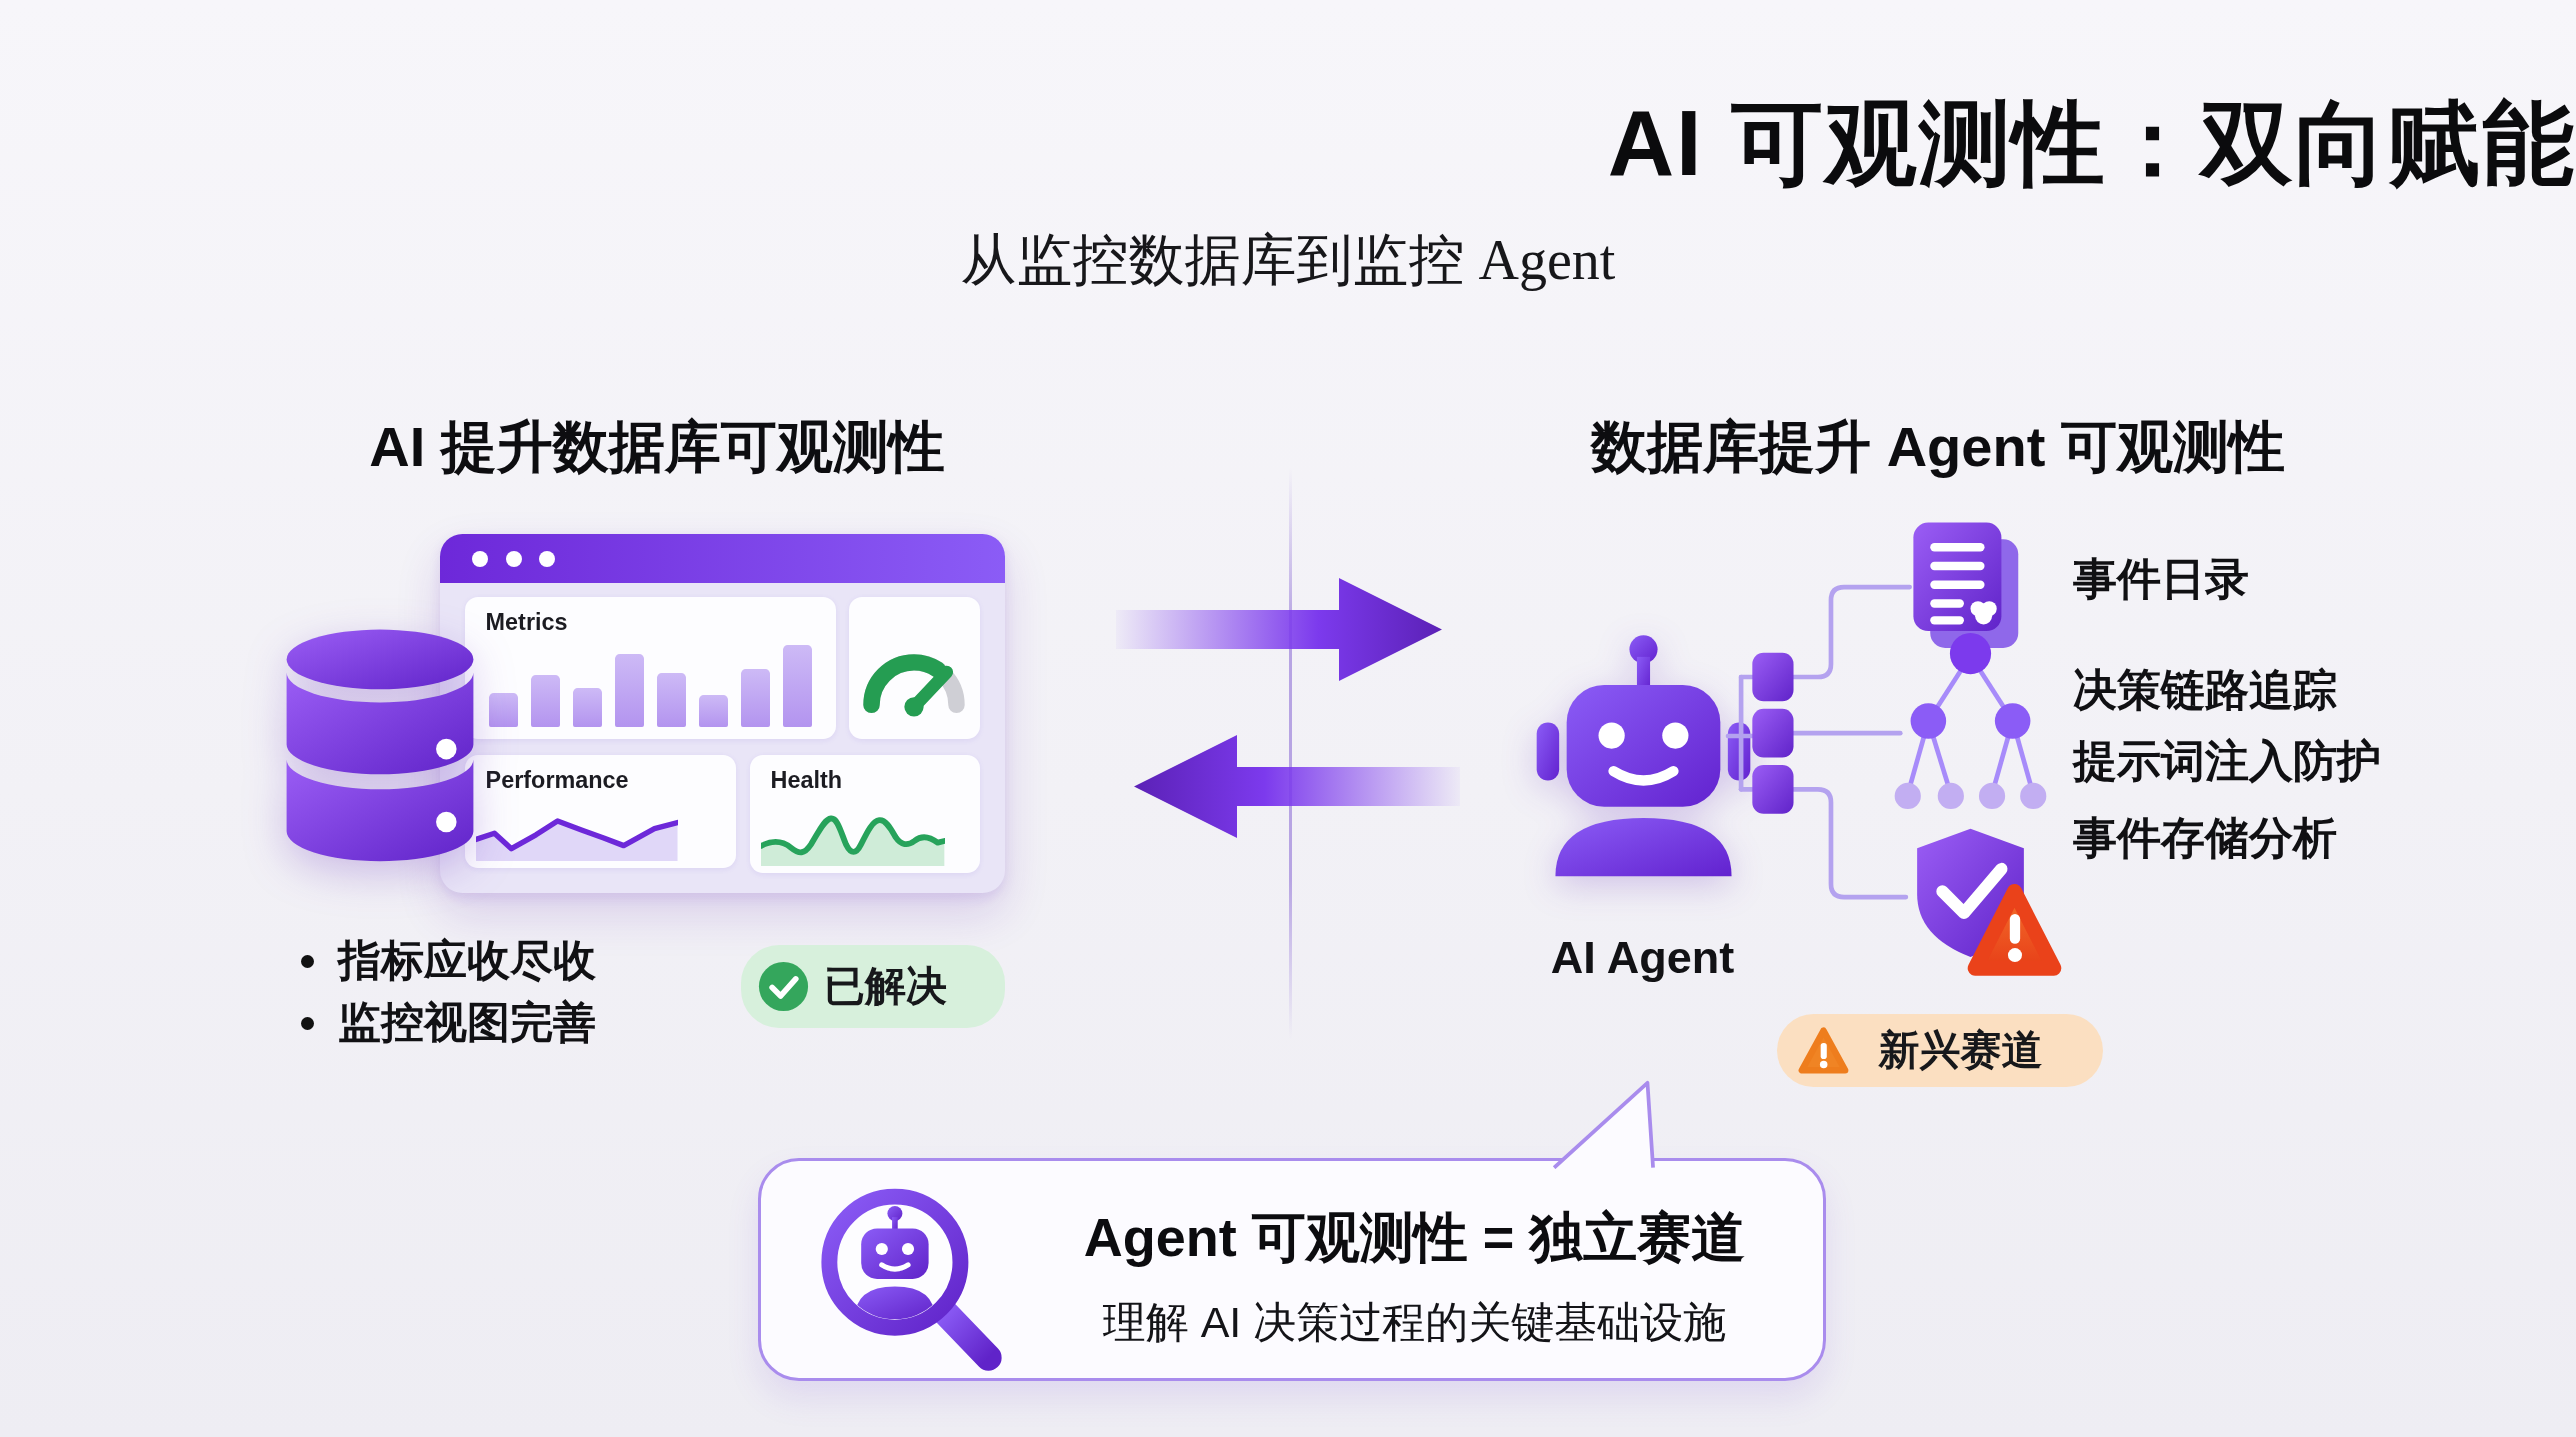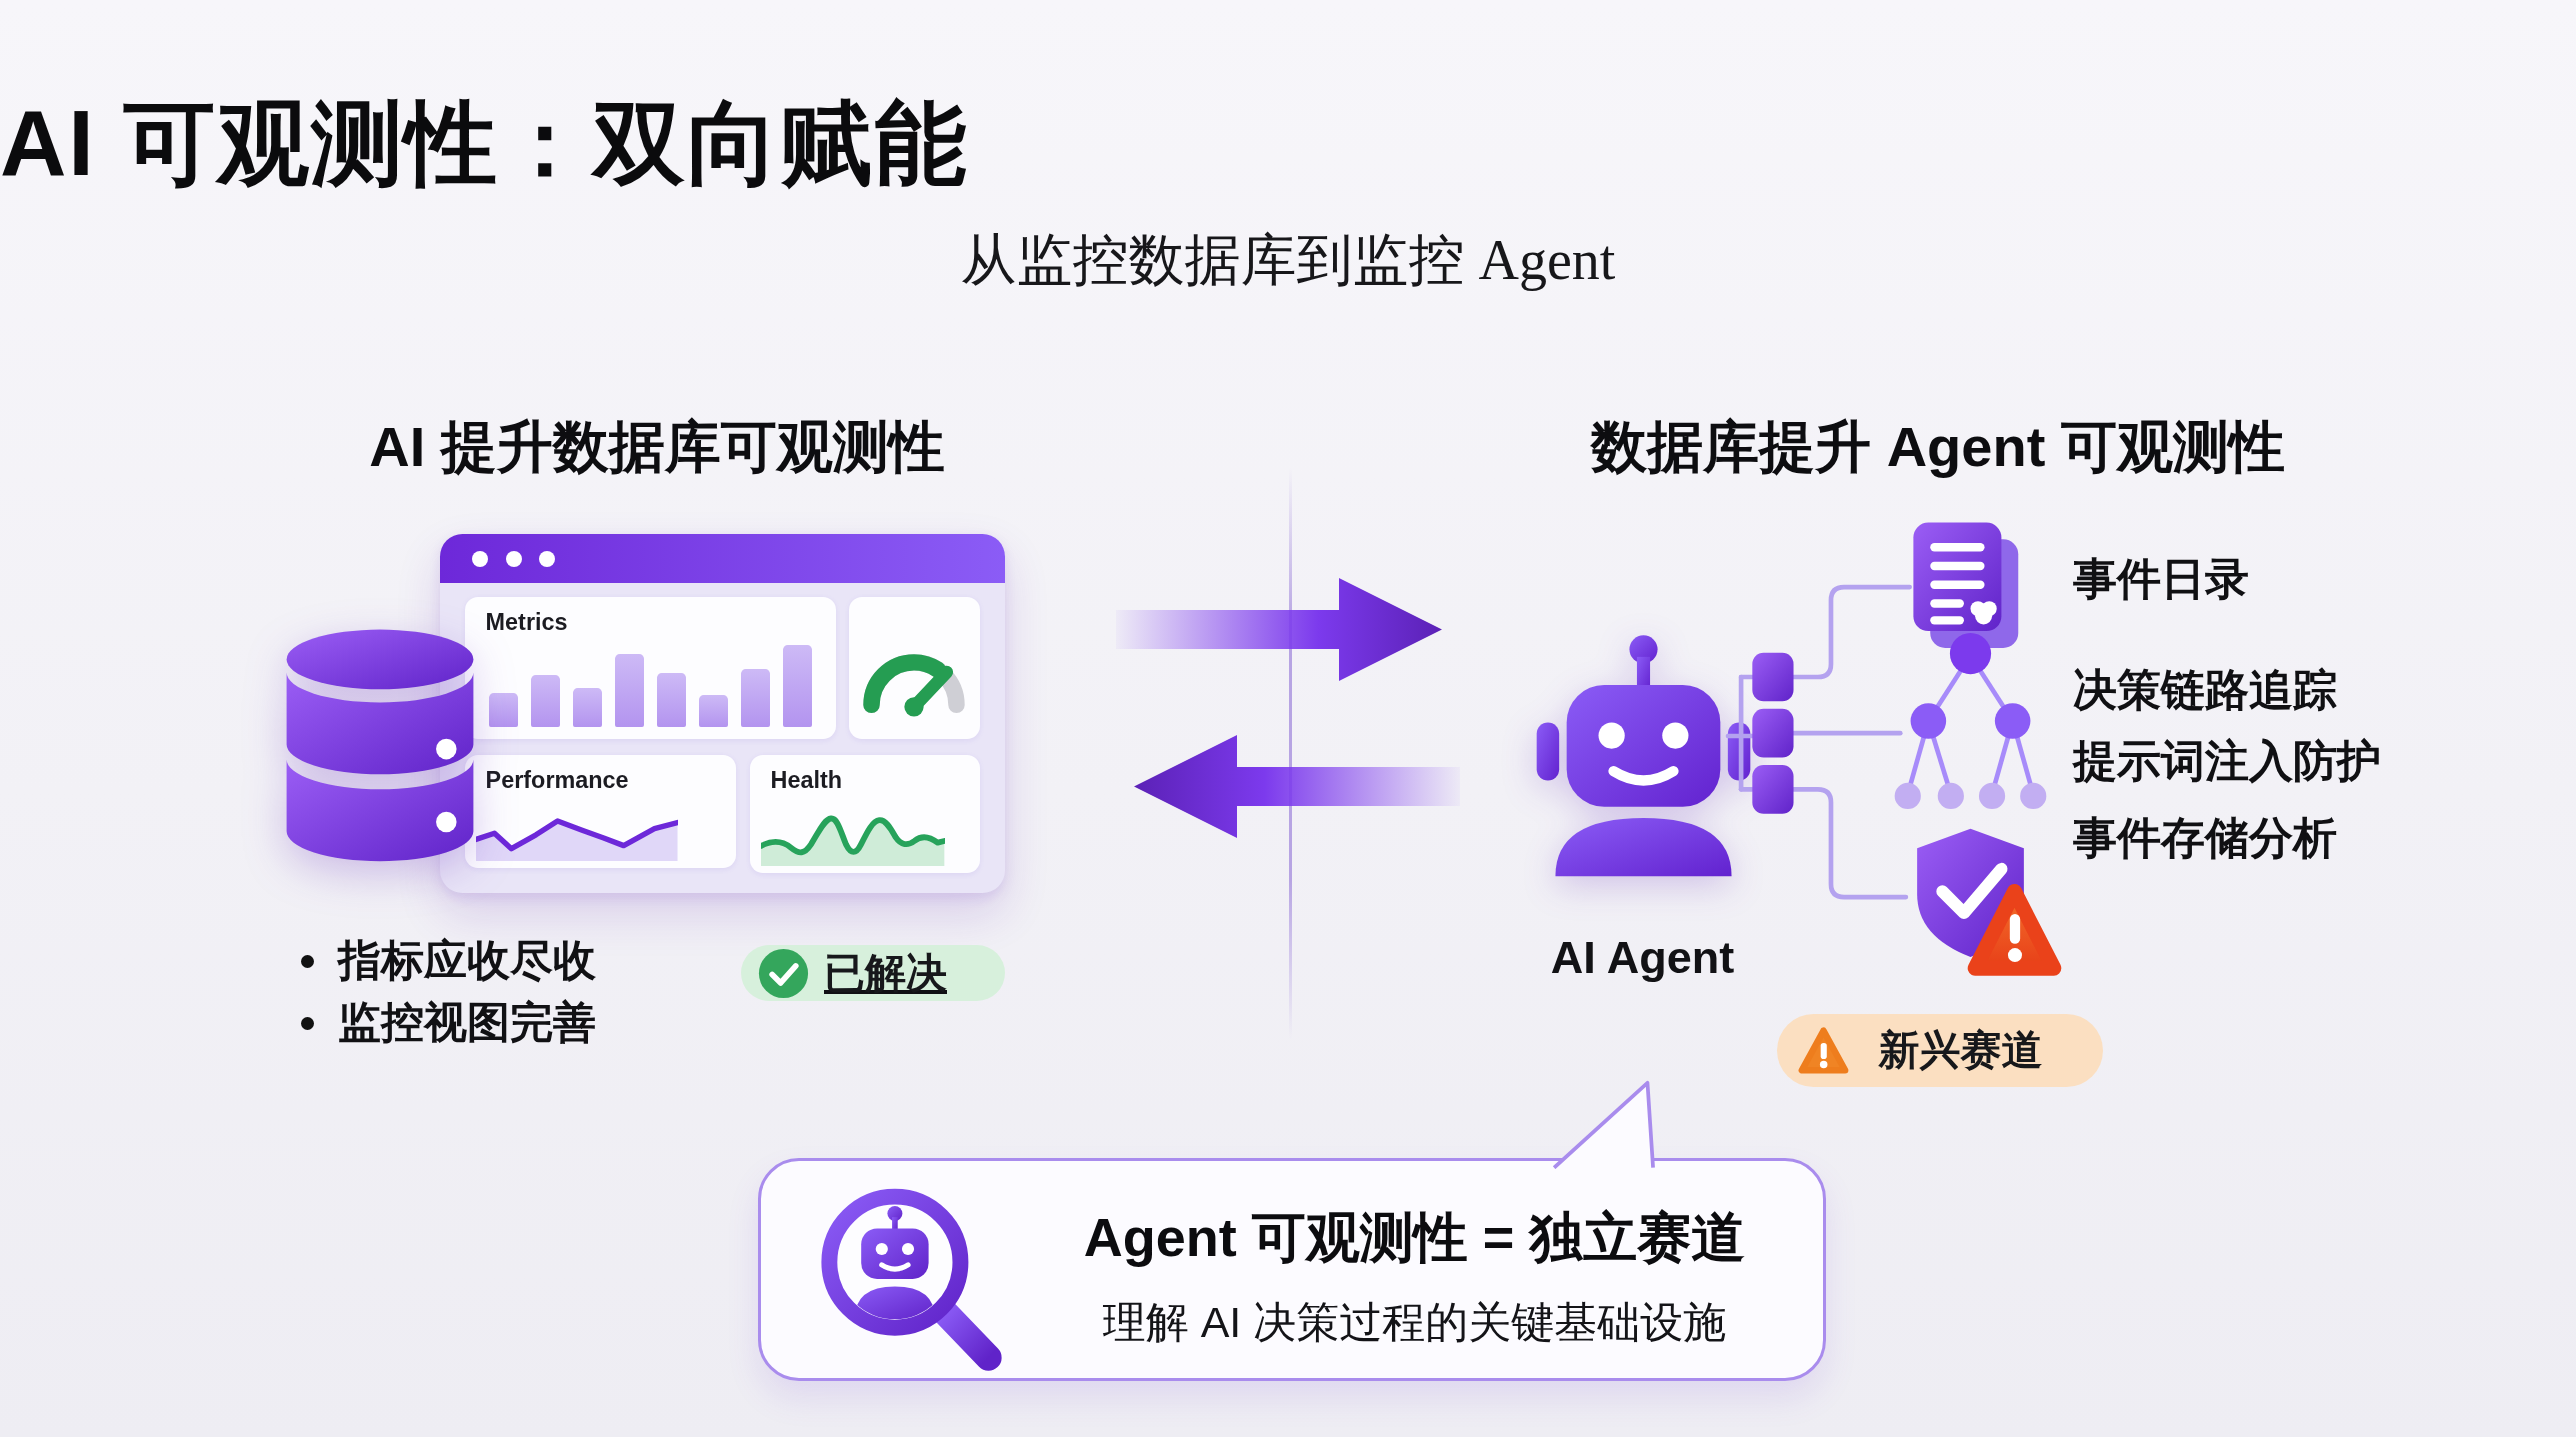--- a/index.html
+++ b/index.html
@@ -1,21 +1,21 @@
 <!DOCTYPE html>
 <html style="font-size:15px"><head>
 <meta charset="utf-8">
 <style>
   html,body{margin:0;padding:0;}
   .canvas{position:relative;width:2576px;height:1438px;overflow:hidden;
     background:linear-gradient(180deg,#f7f6fa 0%,#f2f1f6 55%,#eeedf3 100%);
     font-family:"Liberation Sans","DejaVu Sans",sans-serif;color:#101014;}
 
   
-  .title{position:absolute;top:82px;left:0;width:100%;text-align:left;
+  .title{position:absolute;top:82px;left:0;width:100%;text-align:right;
     font-size:92px;font-weight:800;letter-spacing:1.9px;color:#0b0b0d;}
   .subtitle{position:absolute;top:223px;left:0;width:100%;text-align:center;
     font-size:56px;font-weight:500;color:#17171a;font-family:Liberation Serif, serif;}
   .col-heading{position:absolute;font-size:56px;font-weight:800;text-align:center;color:#0d0d10;}
   .col-heading.left{left:309px;top:410px;width:696px;}
   .col-heading.right{left:1526px;top:410px;width:824px;}
 
   
   .window{position:absolute;left:440px;top:534px;width:565px;height:359px;border-radius:22.5px;
     background:#e9e5f7;box-shadow:0 20.6px 45px rgba(91,33,182,.16),0 4.7px 11.2px rgba(91,33,182,.10);}
@@ -34,22 +34,22 @@
   .gauge-svg{position:absolute;left:9.4px;top:30px;width:112px;height:94px;}
 
   
   .db-icon{position:absolute;left:281px;top:616px;filter:drop-shadow(0 13px 20.6px rgba(91,33,182,.25));}
 
   
   .bullet-row{position:absolute;left:301px;display:flex;align-items:center;gap:24px;
     font-size:43px;font-weight:700;color:#111114;}
   .bullet-dot{width:13px;height:13px;border-radius:50%;background:#111;}
   .badge{position:absolute;display:flex;align-items:center;box-sizing:border-box;}
-  .badge.green{left:741px;top:945px;width:264px;height:56px;border-radius:38px;background:#d7f0dc;
-    gap:15px;padding-left:17px;text-decoration:underline;}
+  .badge.green{left:741px;top:945px;width:264px;height:83px;border-radius:38px;background:#d7f0dc;
+    gap:15px;padding-left:17px;}
   .badge.orange{left:1777px;top:1014px;width:326px;height:73px;border-radius:37px;background:#fbdfc1;
     gap:30px;padding-left:20.6px;}
   .badge-text{font-size:41px;font-weight:700;color:#17181b;}
 
   
   .divider{position:absolute;left:1289px;top:468px;width:2.8px;height:571px;
     background:linear-gradient(180deg,rgba(183,164,227,0),#b7a4e3 28%,#b7a4e3 72%,rgba(183,164,227,0));}
   .arrow{position:absolute;width:326px;height:103px;}
   .arrow.right{left:1116px;top:578px;
     clip-path:polygon(0 31%,68.4% 31%,68.4% 0,100% 50%,68.4% 100%,68.4% 69%,0 69%);

